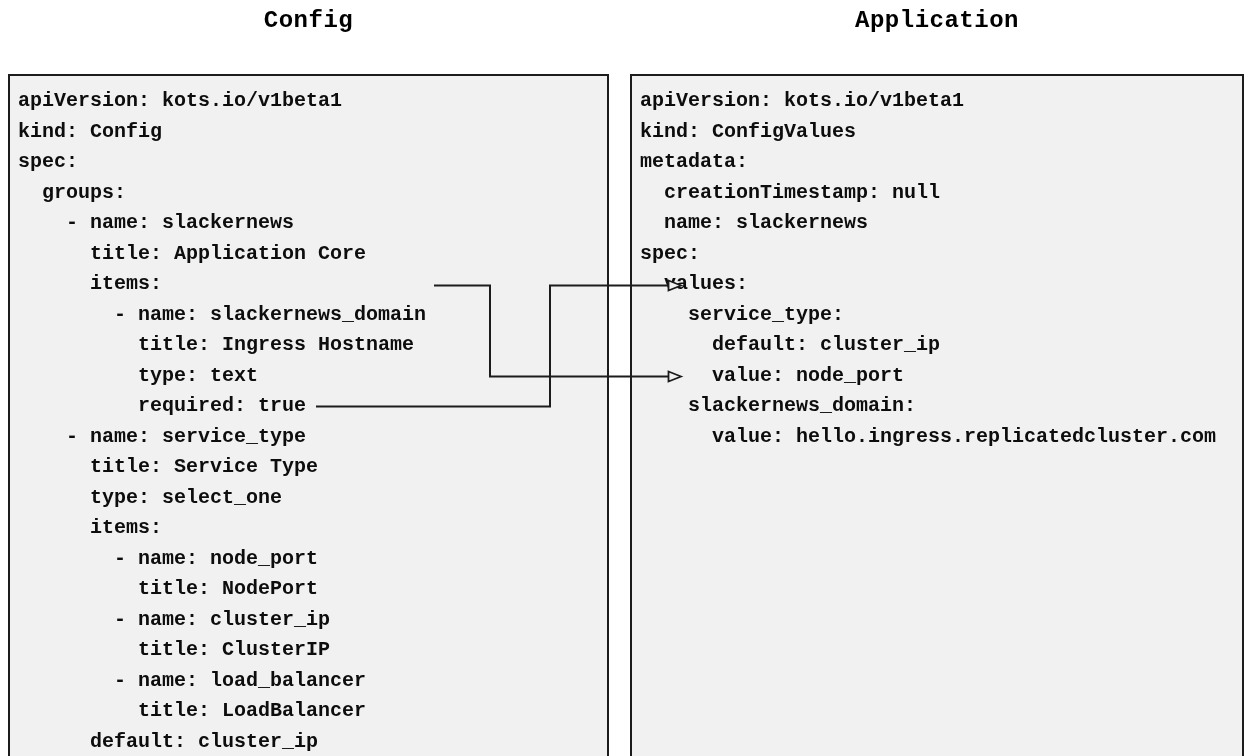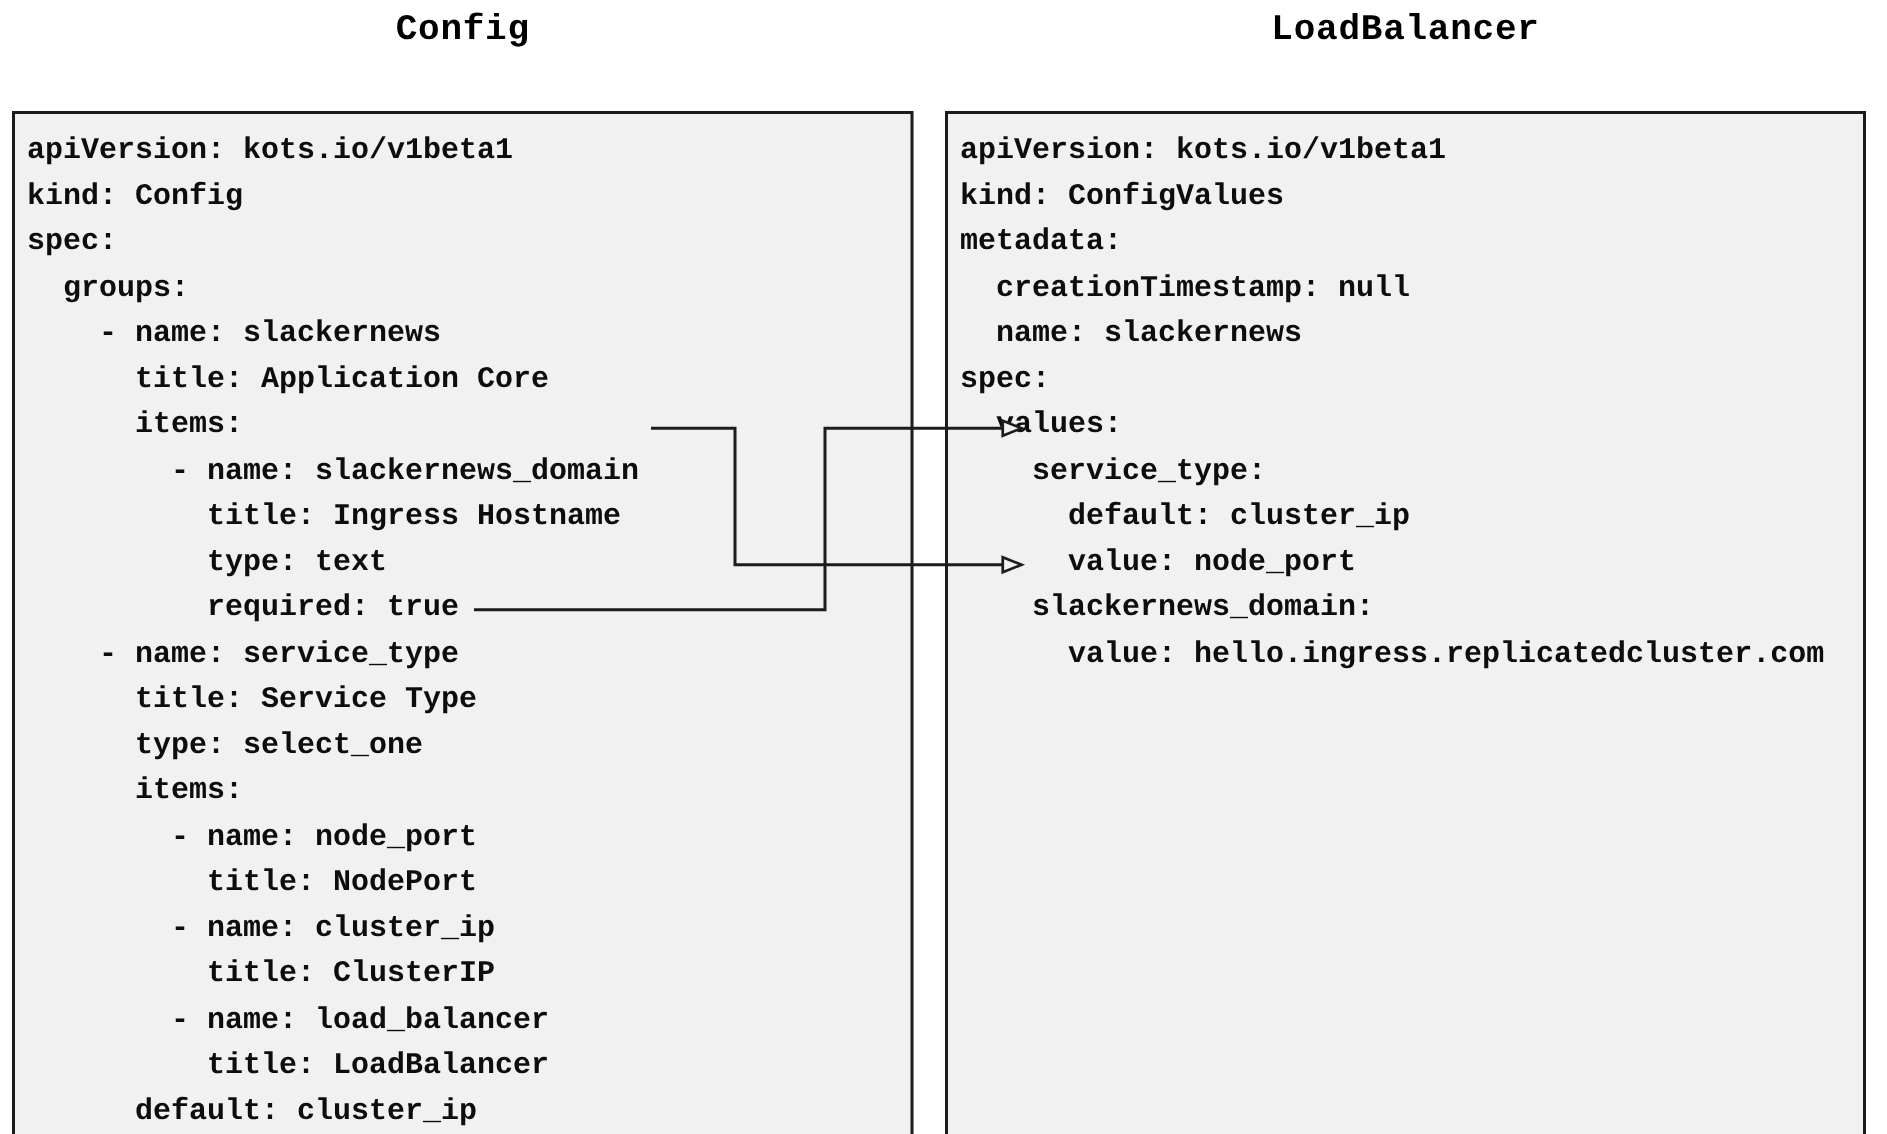--- a/index.html
+++ b/index.html
@@ -54,21 +54,21 @@
     pointer-events: none;
   }
 </style>
 </head>
 <body>
 
 <div id="canvas">
 
   <div class="panel-title" id="title-config">Config</div>
 
-  <div class="panel-title" id="title-configvalues">LoadBalancer</div>
+  <div class="panel-title" id="title-configvalues">Application</div>
 
   <div class="panel" id="panel-config">
     <pre class="code">apiVersion: kots.io/v1beta1
 kind: Config
 spec:
   groups:
     - name: slackernews
       title: Application Core
       items:
         - name: slackernews_domain

